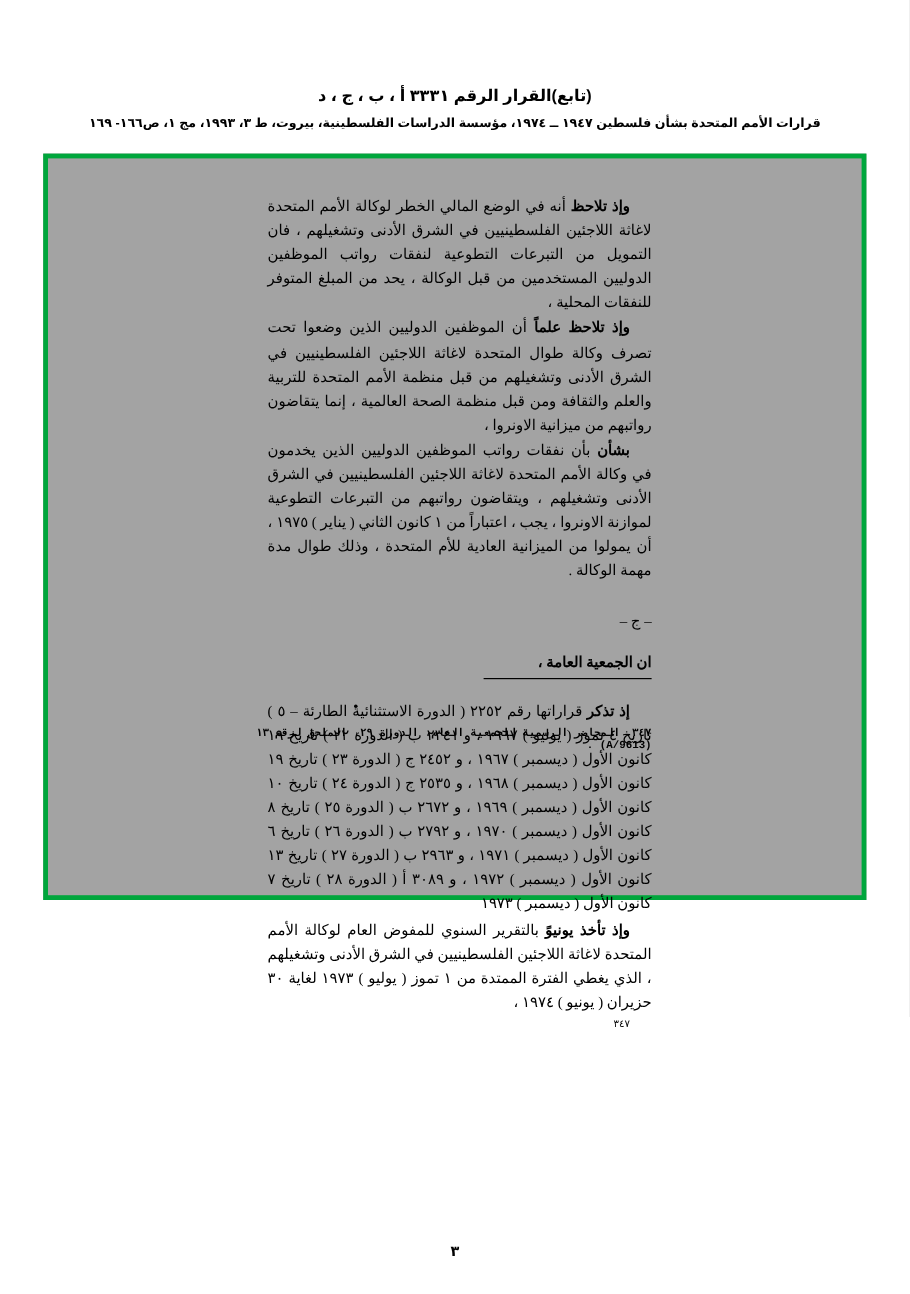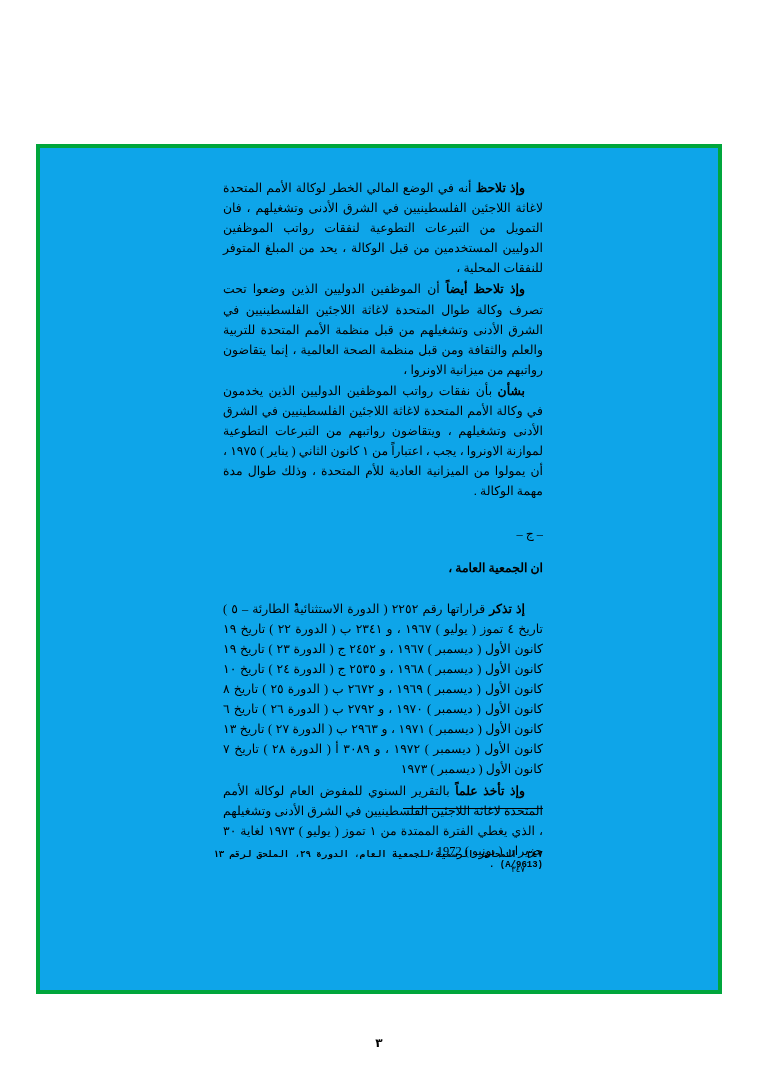--- a/index.html
+++ b/index.html
@@ -42,27 +42,27 @@
     margin-top: 9px;
     font-size: 10.5px;
     font-weight: bold;
     font-family: "Liberation Sans", "DejaVu Sans", sans-serif;
     direction: rtl;
   }
 
   
   .frame {
     position: absolute;
-    top: 144px;
+    top: 128px;
     left: 36px;
     width: 686px;
-    height: 850px;
+    height: 622px;
     border: 4px solid #00a63c;
     box-sizing: border-box;
-    background: #0ea5e9;
+    background: #a3a3a3;
   }
 
   
   .content {
     position: absolute;
     top: 30px;
     right: 175px;
     width: 320px;
     direction: rtl;
     text-align: justify;
@@ -152,41 +152,43 @@
     font-weight: bold;
     font-family: "Liberation Sans", "DejaVu Sans", sans-serif;
   }
 </style>
 </head>
 <body>
 
 <div class="page">
 
   <div class="header">
+    <div class="header-title">(تابع)القرار الرقم ٣٣٣١ أ ، ب ، ج ، د</div>
+    <div class="header-sub">قرارات الأمم المتحدة بشأن فلسطين ١٩٤٧ ــ ١٩٧٤، مؤسسة الدراسات الفلسطينية، بيروت، ط ٣، ١٩٩٣، مج ١، ص١٦٦- ١٦٩</div>
   </div>
 
   <div class="frame">
 
     <div class="stray-dot"></div>
 
     <div class="content">
 
       <p class="para"><span class="lead">وإذ تلاحظ</span><span> أنه في الوضع المالي الخطر لوكالة الأمم المتحدة لاغاثة اللاجئين الفلسطينيين في الشرق الأدنى وتشغيلهم ، فان التمويل من التبرعات التطوعية لنفقات رواتب الموظفين الدوليين المستخدمين من قبل الوكالة ، يحد من المبلغ المتوفر للنفقات المحلية ،</span></p>
 
-      <p class="para"><span class="lead">وإذ تلاحظ أيضاً</span><span> أن الموظفين الدوليين الذين وضعوا تحت تصرف وكالة طوال المتحدة لاغاثة اللاجئين الفلسطينيين في الشرق الأدنى وتشغيلهم من قبل منظمة الأمم المتحدة للتربية والعلم والثقافة ومن قبل منظمة الصحة العالمية ، إنما يتقاضون رواتبهم من ميزانية الاونروا ،</span></p>
+      <p class="para"><span class="lead">وإذ تلاحظ علماً</span><span> أن الموظفين الدوليين الذين وضعوا تحت تصرف وكالة طوال المتحدة لاغاثة اللاجئين الفلسطينيين في الشرق الأدنى وتشغيلهم من قبل منظمة الأمم المتحدة للتربية والعلم والثقافة ومن قبل منظمة الصحة العالمية ، إنما يتقاضون رواتبهم من ميزانية الاونروا ،</span></p>
 
       <p class="para"><span class="lead">بشأن</span><span> بأن نفقات رواتب الموظفين الدوليين الذين يخدمون في وكالة الأمم المتحدة لاغاثة اللاجئين الفلسطينيين في الشرق الأدنى وتشغيلهم ، ويتقاضون رواتبهم من التبرعات التطوعية لموازنة الاونروا ، يجب ، اعتباراً من ١ كانون الثاني ( يناير ) ١٩٧٥ ، أن يمولوا من الميزانية العادية للأم المتحدة ، وذلك طوال مدة مهمة الوكالة .</span></p>
 
       <div class="dash-c">– ج –</div>
 
       <p class="para assembly">ان الجمعية العامة ،</p>
 
       <p class="para"><span class="lead">إذ تذكر</span><span> قراراتها رقم ٢٢٥٢ ( الدورة الاستثنائية الطارئة – ٥ ) تاريخ ٤ تموز ( يوليو ) ١٩٦٧ ، و ٢٣٤١ ب ( الدورة ٢٢ ) تاريخ ١٩ كانون الأول ( ديسمبر ) ١٩٦٧ ، و ٢٤٥٢ ج ( الدورة ٢٣ ) تاريخ ١٩ كانون الأول ( ديسمبر ) ١٩٦٨ ، و ٢٥٣٥ ج ( الدورة ٢٤ ) تاريخ ١٠ كانون الأول ( ديسمبر ) ١٩٦٩ ، و ٢٦٧٢ ب ( الدورة ٢٥ ) تاريخ ٨ كانون الأول ( ديسمبر ) ١٩٧٠ ، و ٢٧٩٢ ب ( الدورة ٢٦ ) تاريخ ٦ كانون الأول ( ديسمبر ) ١٩٧١ ، و ٢٩٦٣ ب ( الدورة ٢٧ ) تاريخ ١٣ كانون الأول ( ديسمبر ) ١٩٧٢ ، و ٣٠٨٩ أ ( الدورة ٢٨ ) تاريخ ٧ كانون الأول ( ديسمبر ) ١٩٧٣</span></p>
 
-      <p class="para"><span class="lead">وإذ تأخذ علماً</span><span> بالتقرير السنوي للمفوض العام لوكالة الأمم المتحدة لاغاثة اللاجئين الفلسطينيين في الشرق الأدنى وتشغيلهم ، الذي يغطي الفترة الممتدة من ١ تموز ( يوليو ) ١٩٧٣ لغاية ٣٠ حزيران ( يونيو ) 1972 ،</span><span class="tail-num">٣٤٧</span></p>
+      <p class="para"><span class="lead">وإذ تأخذ يونيوً</span><span> بالتقرير السنوي للمفوض العام لوكالة الأمم المتحدة لاغاثة اللاجئين الفلسطينيين في الشرق الأدنى وتشغيلهم ، الذي يغطي الفترة الممتدة من ١ تموز ( يوليو ) ١٩٧٣ لغاية ٣٠ حزيران ( يونيو ) ١٩٧٤ ،</span><span class="tail-num">٣٤٧</span></p>
 
     </div>
 
     <div class="footnote-wrap">
       <div class="footnote-rule"></div>
       <div class="footnote-text"><span class="fn-num">٣٤٧</span><span>المحاضر الرسمية للجمعية العام، الدورة ٢٩، الملحق لرقم ١٣ (A/9613) .</span></div>
     </div>
 
   </div>
 

